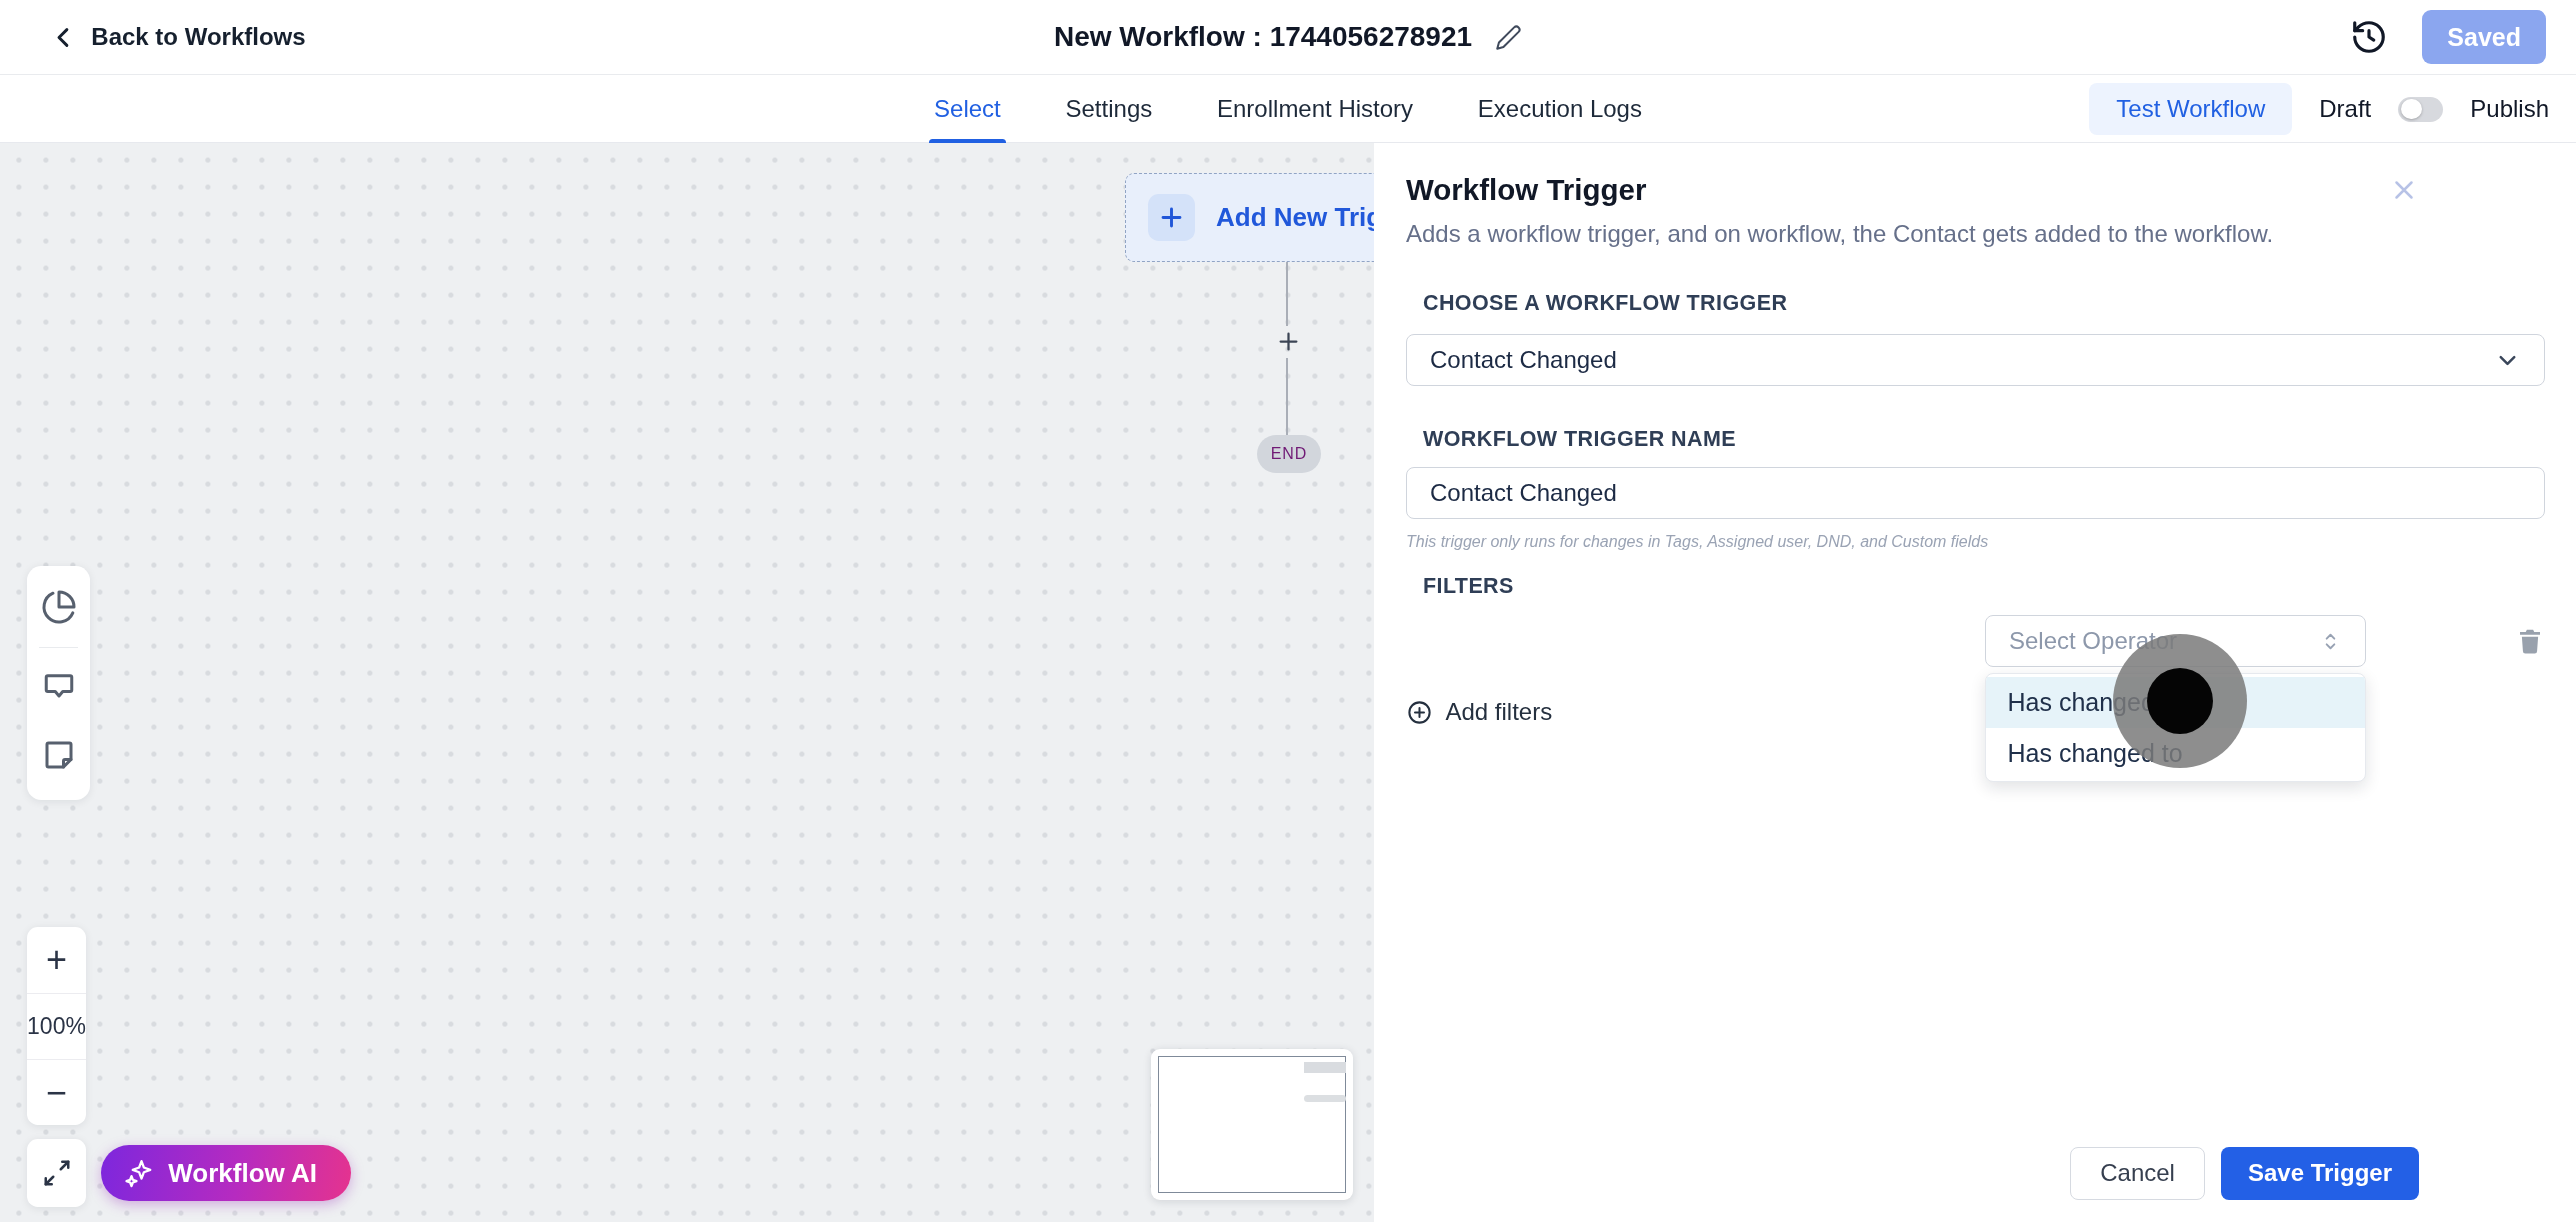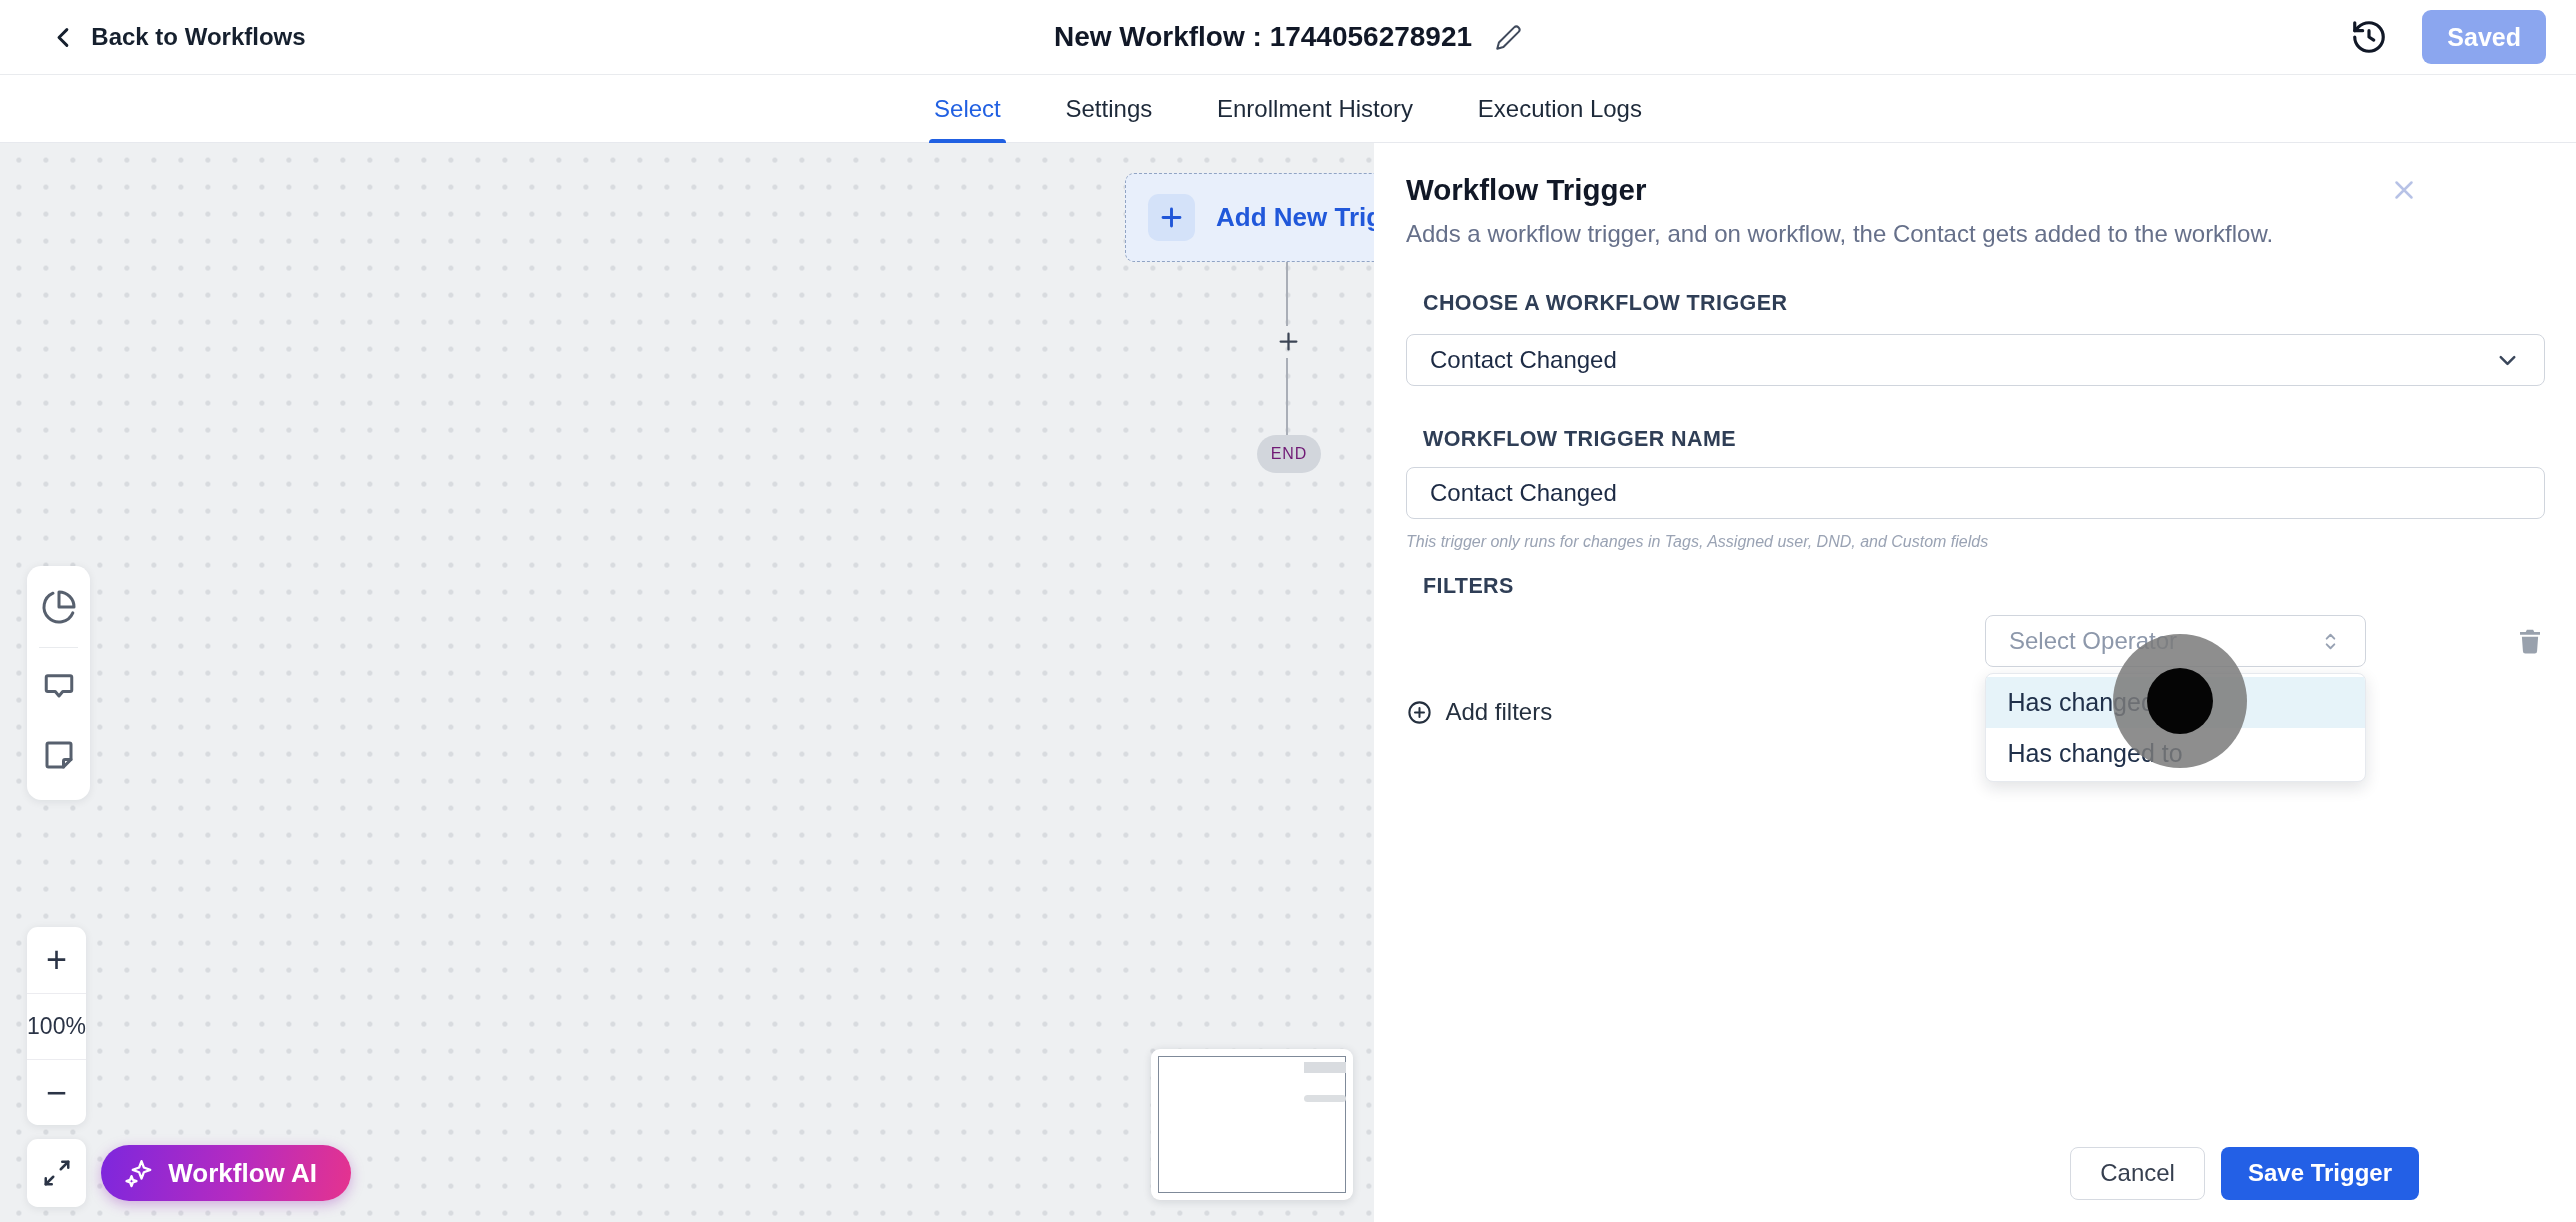--- a/index.html
+++ b/index.html
@@ -203,20 +203,28 @@
     <div class="tab">
         <span>Settings</span>
       </div>
     <div class="tab">
         <span>Enrollment History</span>
       </div>
     <div class="tab">
         <span>Execution Logs</span>
       </div>
   </div>
+  <div class="tabbar-right">
+    <button class="test-btn">Test Workflow</button>
+    <span class="toggle-lbl">Draft</span>
+    <div class="toggle">
+        <div class="knob"></div>
+      </div>
+    <span class="toggle-lbl">Publish</span>
+  </div>
 </div>
 
 <div class="canvas">
   <div class="trigger-node">
     <span class="plusbox">
       <svg width="29" height="29" viewBox="0 0 24 24" fill="none" stroke="currentColor" stroke-width="2.4" stroke-linecap="round">
           <path d="M12 5v14M5 12h14"></path>
         </svg>
     </span>
     <span class="lbl">Add New Trigger</span>

